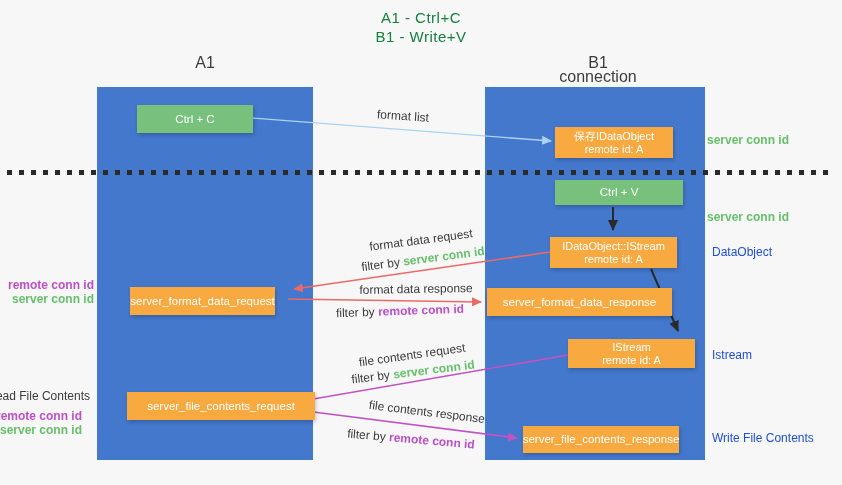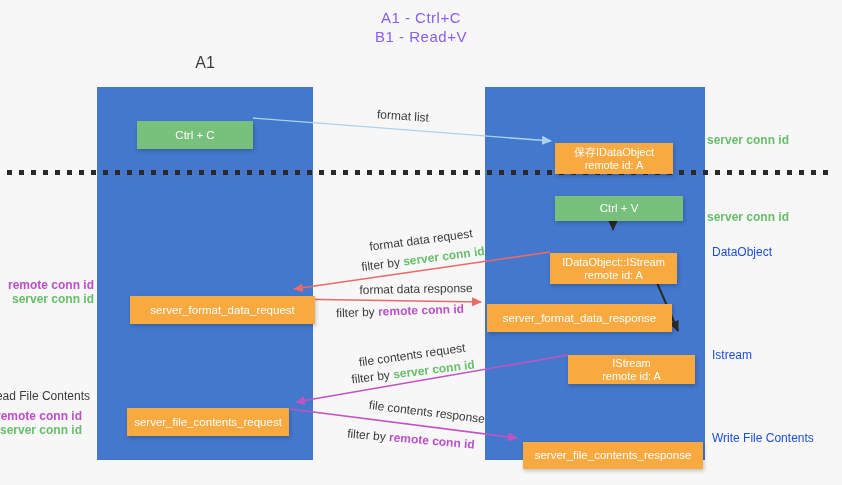--- a/index.html
+++ b/index.html
@@ -1,25 +1,25 @@
 <!DOCTYPE html>
 <html style="--lane-blue: #4478cd; --box-green: #77c17c; --box-orange: #f8a940; --green-text: #67bf6b; --purple-text: #bb50c8; --red-arrow: #e96a68; --purple-arrow: #c253c2; --blue-arrow: #abd3f0; --ink: #2a2a2a;"><head>
 <meta charset="utf-8">
 <style>
   html,body{margin:0;padding:0;}
   body{font-family:"Liberation Sans","DejaVu Sans",sans-serif;background:#f7f7f7;}
   .stage{position:relative;width:842px;height:485px;background:#f7f7f7;overflow:hidden;}
   .title{position:absolute;left:331px;top:8px;width:180px;text-align:center;
-         font-size:15px;line-height:19px;color:#8b5cf6;letter-spacing:.5px;}
+         font-size:15px;line-height:19px;color:#15803d;letter-spacing:.5px;}
   .lane-header{position:absolute;width:120px;text-align:center;font-size:16px;
          line-height:14px;color:#3d3d3d;}
   .lane{position:absolute;top:87px;height:373px;background:var(--lane-blue);}
   .box{position:absolute;display:flex;flex-direction:column;align-items:center;
        justify-content:center;color:#fff;font-size:11.5px;line-height:13px;
-       text-align:center;box-shadow:1px 2px 4px rgba(0,0,0,.22);margin-top:16px;}
+       text-align:center;box-shadow:1px 2px 4px rgba(0,0,0,.22);}
   .green{background:var(--box-green);}
   .orange{background:var(--box-orange);}
   .dotted{position:absolute;left:7px;right:8px;top:170px;height:5px;
        background:repeating-linear-gradient(90deg,var(--ink) 0 5px,transparent 5px 12px);}
   .flabel{position:absolute;font-size:12px;color:#3b3b3b;white-space:nowrap;
        transform:translate(-50%,-50%) rotate(var(--r,0deg));}
   .g{color:var(--green-text);font-weight:bold;}
   .p{color:var(--purple-text);font-weight:bold;}
   .ann{position:absolute;font-size:12px;font-weight:bold;line-height:14px;
        text-align:right;white-space:nowrap;}
@@ -27,25 +27,29 @@
   .plain{font-weight:normal;color:#3b3b3b;}
   svg.arrows{position:absolute;left:0;top:0;pointer-events:none;}
 </style>
 </head>
 <body>
 
 <div class="stage">
 
   <div class="title">
     <div>A1 - Ctrl+C</div>
-    <div>B1 - Read+V</div>
+    <div>B1 - Write+V</div>
   </div>
 
   <div class="lane-header" style="left:145px;top:56px">
     <div>A1</div>
+  </div>
+  <div class="lane-header" style="left:538px;top:56px">
+    <div>B1</div>
+    <div>connection</div>
   </div>
 
   <div class="lane" style="left:97px;width:216px"></div>
   <div class="lane" style="left:485px;width:220px"></div>
 
   <div class="dotted"></div>
 
   <svg class="arrows" width="842" height="485">
     <defs>
       <marker id="mblue" markerUnits="userSpaceOnUse" markerWidth="10" markerHeight="9" refX="9" refY="4.5" orient="auto">
@@ -81,38 +85,38 @@
 
   <div class="box green" style="left:555px;top:180px;width:128px;height:25px">
     <div>Ctrl + V</div>
   </div>
 
   <div class="box orange" style="left:550px;top:237px;width:127px;height:31px;font-size:11px">
     <div>IDataObject::IStream</div>
     <div>remote id: A</div>
   </div>
 
-  <div class="box orange" style="left:130px;top:280px;width:185px;height:28px">
+  <div class="box orange" style="left:130px;top:287px;width:145px;height:28px">
     <div>server_format_data_request</div>
   </div>
 
   <div class="box orange" style="left:487px;top:288px;width:185px;height:28px">
     <div>server_format_data_response</div>
   </div>
 
   <div class="box orange" style="left:568px;top:339px;width:127px;height:29px;font-size:11px">
     <div>IStream</div>
     <div>remote id: A</div>
   </div>
 
-  <div class="box orange" style="left:127px;top:392px;width:162px;height:28px">
+  <div class="box orange" style="left:127px;top:392px;width:188px;height:28px">
     <div>server_file_contents_request</div>
   </div>
 
-  <div class="box orange" style="left:523px;top:426px;width:180px;height:27px">
+  <div class="box orange" style="left:523px;top:426px;width:156px;height:27px">
     <div>server_file_contents_response</div>
   </div>
 
   <div class="flabel" style="left:403px;top:116px;--r:4deg">format list</div>
 
   <div class="flabel" style="left:421px;top:240px;--r:-7.5deg">format data request</div>
   <div class="flabel" style="left:423px;top:259px;--r:-7.5deg">
     <span>filter by </span><span class="g">server conn id</span>
   </div>
 

